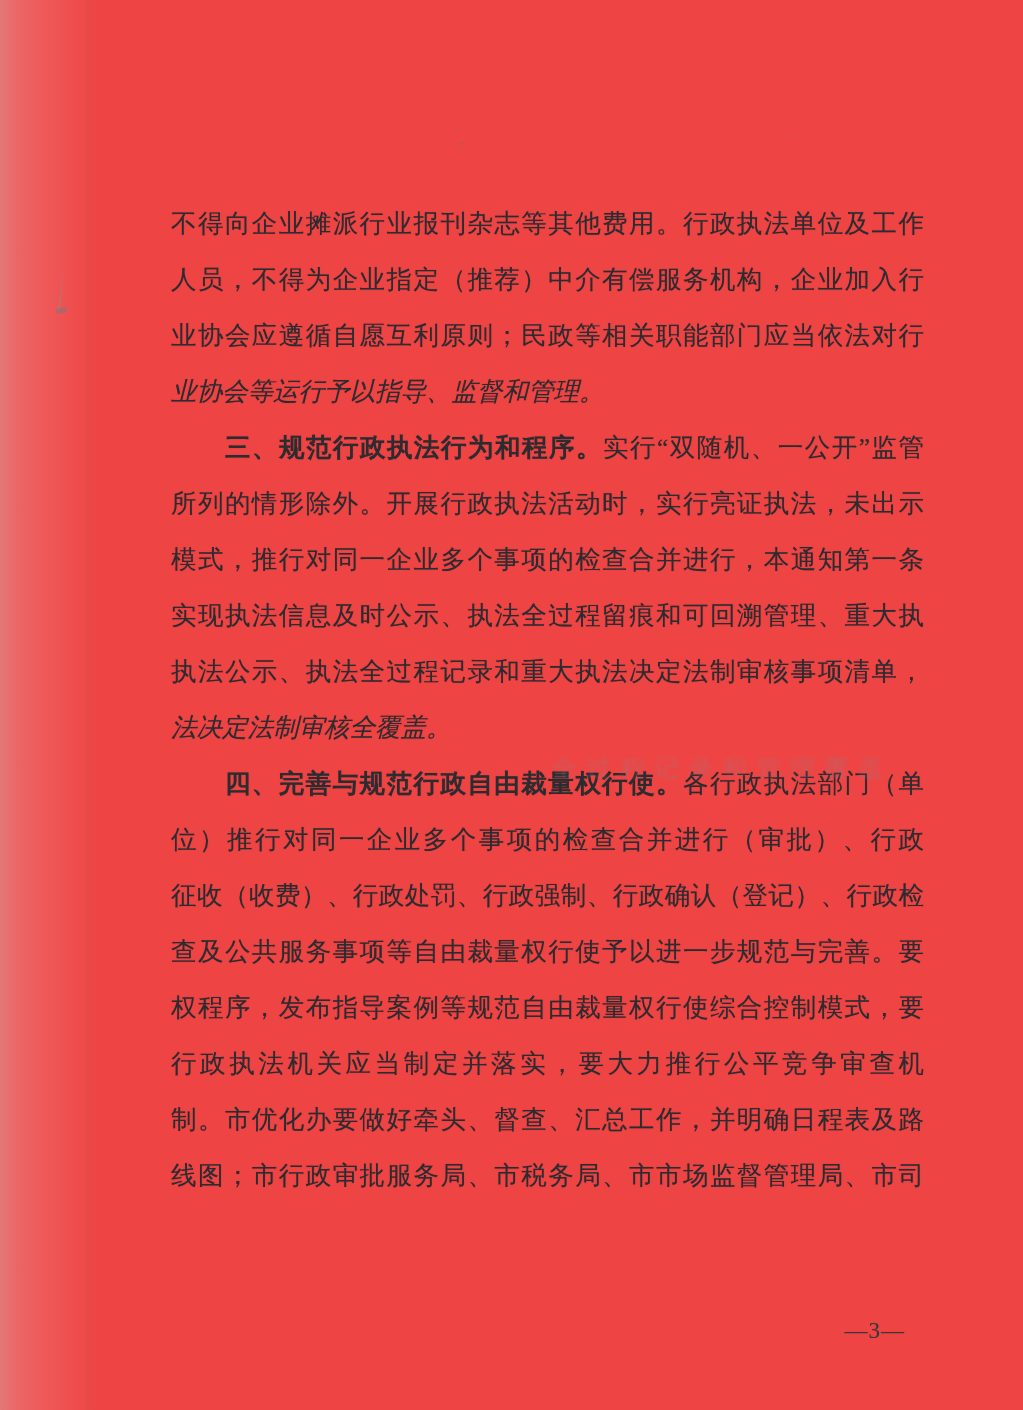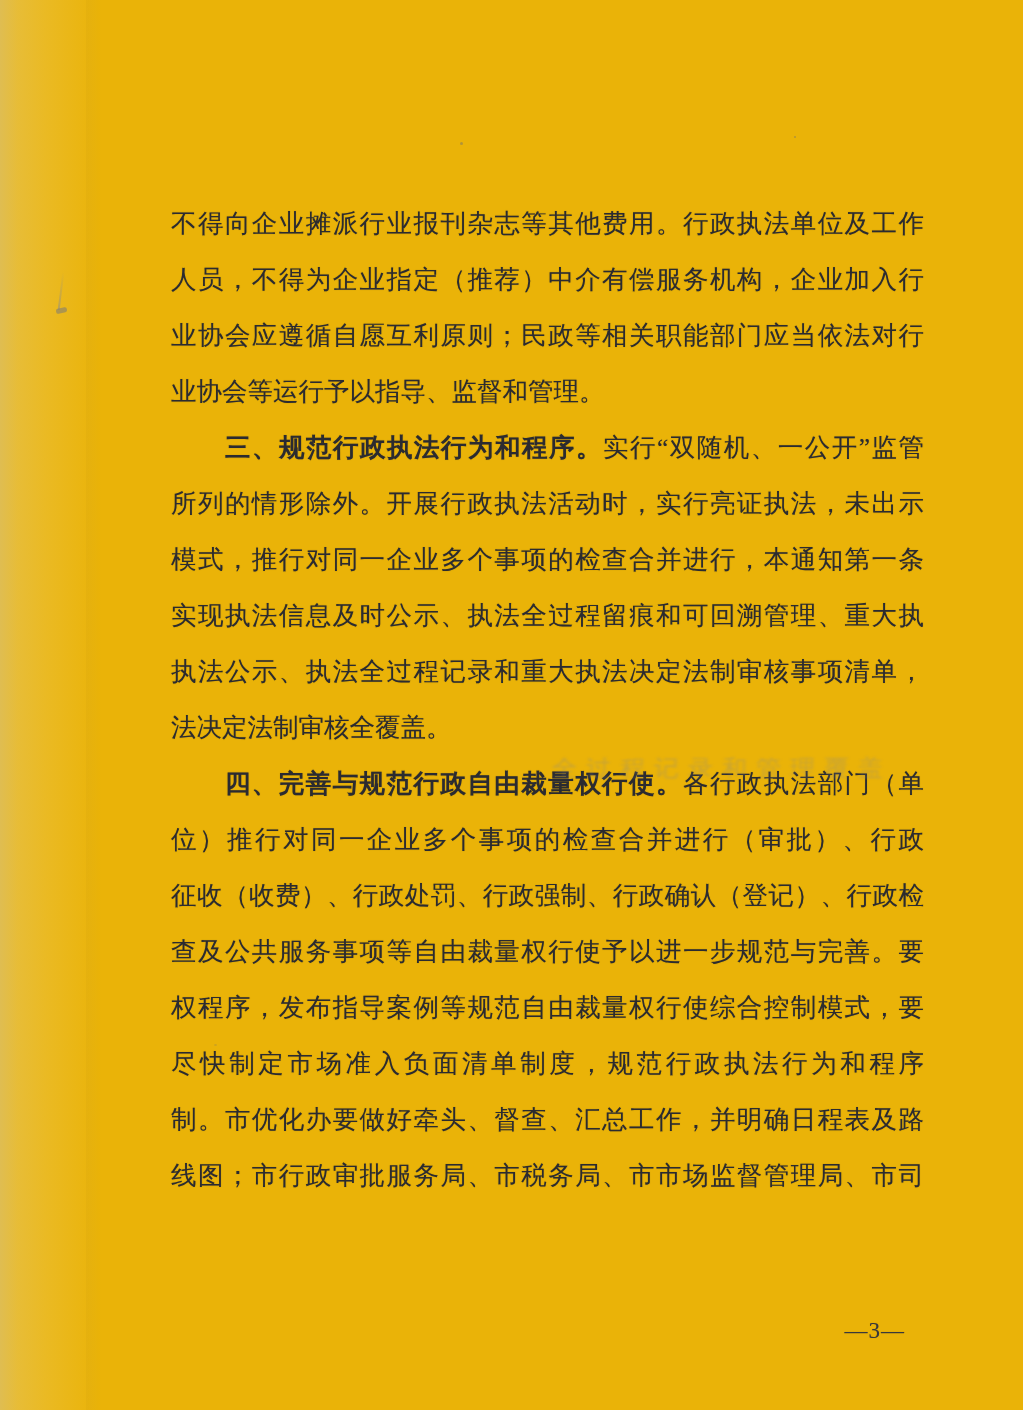--- a/index.html
+++ b/index.html
@@ -4,21 +4,21 @@
 <style>
   html, body {
     margin: 0; padding: 0;
     background: #e8e8e6;
     font-family: "Liberation Serif", "DejaVu Serif", serif;
   }
   .page {
     position: relative;
     width: 1023px; height: 1410px;
     margin: 0 auto;
-    background: #eab308;
+    background: #ef4444;
     overflow: hidden;
   }
   
   .edge-shade {
     position: absolute; left: 0; top: 0; bottom: 0; width: 110px;
     background:
       linear-gradient(90deg, rgba(205,205,202,0.38) 0px, rgba(222,222,220,0.22) 18px, rgba(235,235,233,0.12) 46px, rgba(245,245,243,0) 100px);
     pointer-events: none;
   }
   .edge-streak {
@@ -51,21 +51,21 @@
     text-shadow: 0 0 1px rgba(43,43,48,0.38);
   }
   .line {
     height: 56px; line-height: 56px;
     text-align: justify;
     text-align-last: justify;
     text-justify: inter-character;
     white-space: normal;
     overflow: visible;
   }
-  .line.ll { text-align-last: left; }
+  .line.ll { text-align-last: left; font-style: italic; }
   .seg.bold { font-weight: 700; }
 
   
   .ghost {
     position: absolute; left: 552px; top: 744px; width: 392px; height: 50px;
     color: #86868c;
     opacity: 0.33;
     filter: blur(1.4px);
     font-size: 25px;
     letter-spacing: 9px;
@@ -109,21 +109,21 @@
         <div class="line"><span class="seg">实现执法信息及时公示、执法全过程留痕和可回溯管理、重大执</span></div>
         <div class="line"><span class="seg">执法公示、执法全过程记录和重大执法决定法制审核事项清单，</span></div>
         <div class="line ll"><span class="seg">法决定法制审核全覆盖。</span></div>
       </div>
       <div>
         <div class="line"><span class="seg">　　</span><span class="seg bold">四、完善与规范行政自由裁量权行使。</span><span class="seg">各行政执法部门（单</span></div>
         <div class="line"><span class="seg">位）推行对同一企业多个事项的检查合并进行（审批）、行政</span></div>
         <div class="line"><span class="seg">征收（收费）、行政处罚、行政强制、行政确认（登记）、行政检</span></div>
         <div class="line"><span class="seg">查及公共服务事项等自由裁量权行使予以进一步规范与完善。要</span></div>
         <div class="line"><span class="seg">权程序，发布指导案例等规范自由裁量权行使综合控制模式，要</span></div>
-        <div class="line"><span class="seg">尽快制定市场准入负面清单制度，规范行政执法行为和程序</span></div>
+        <div class="line"><span class="seg">行政执法机关应当制定并落实，要大力推行公平竞争审查机</span></div>
         <div class="line"><span class="seg">制。市优化办要做好牵头、督查、汇总工作，并明确日程表及路</span></div>
         <div class="line"><span class="seg">线图；市行政审批服务局、市税务局、市市场监督管理局、市司</span></div>
       </div>
     </div>
 
   <div class="ghost">全过程记录和管理覆盖</div>
 
   <div class="page-number">—3—</div>
 </div>
 

